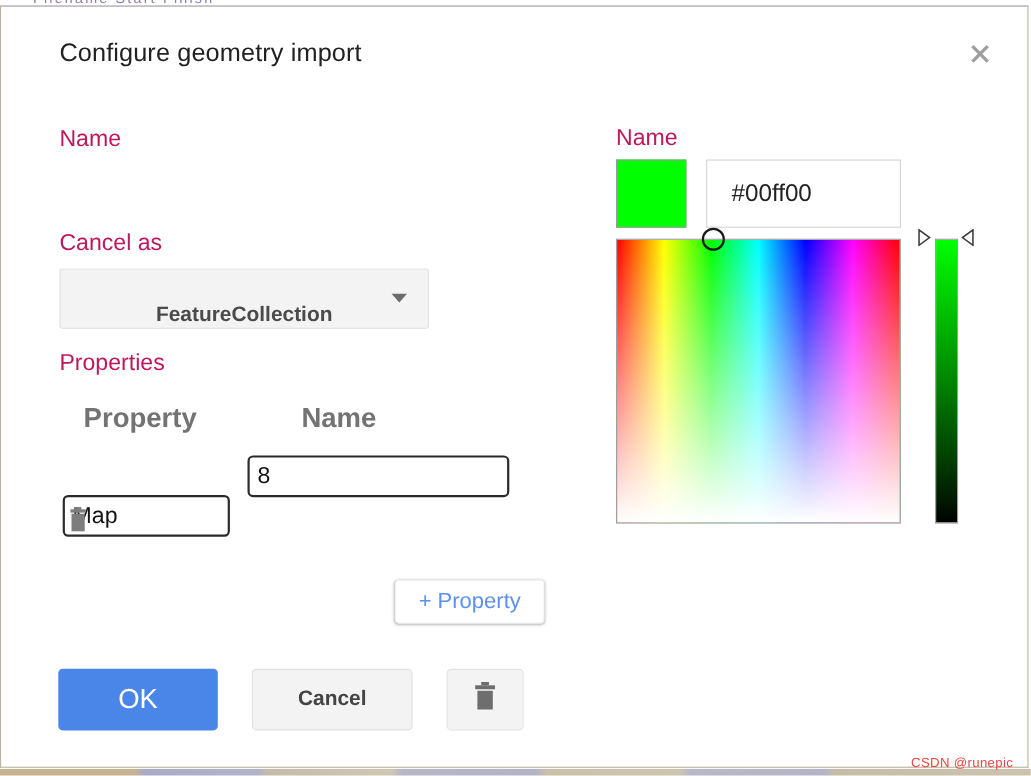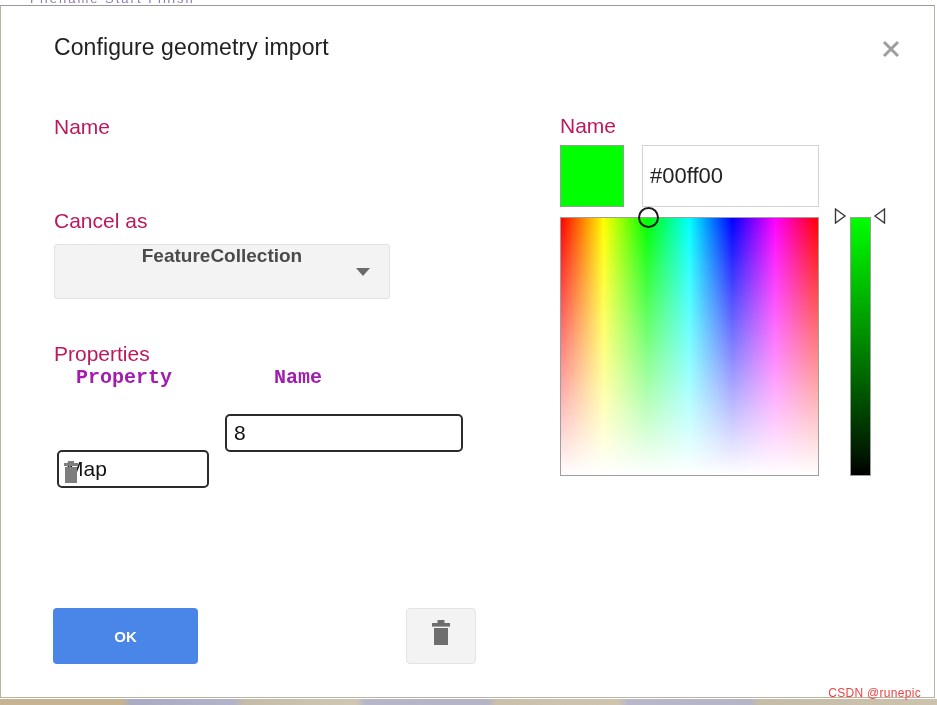--- a/index.html
+++ b/index.html
@@ -76,21 +76,21 @@
   #close-button svg { display: block; }
 
   
   .field-label {
     position: absolute;
     font-size: 21px;
     color: #be185d;
   }
   #label-name      { left: 53px; top: 109px; }
   #label-import-as { left: 53px; top: 203px; }
-  #label-properties{ left: 53px; top: 312px; margin-top: 24px; }
+  #label-properties{ left: 53px; top: 312px; }
   #label-color     { left: 559px; top: 108px; }
 
   #name-input {
     position: absolute;
     left: 53px; top: 140px;
     width: 334px; height: 39px;
     box-sizing: border-box;
     border: 2px solid #4a4a4a;
     border-radius: 3px;
     background: #fff;
@@ -103,42 +103,41 @@
 
   #import-as-select {
     position: absolute;
     left: 53px; top: 238px;
     width: 336px; height: 55px;
     box-sizing: border-box;
     background: #f3f3f3;
     border: 1px solid #e2e2e2;
     border-radius: 3px;
     display: flex;
-    align-items: flex-start;
+    align-items: flex-end;
     justify-content: center;
     cursor: pointer;
   }
   #import-as-value {
     font-size: 19px;
     font-weight: bold;
     color: #4b4b4b;
   }
   #import-as-caret {
     position: absolute;
     right: 18px; top: 50%;
     transform: translateY(-50%);
   }
 
   
   .col-header {
     position: absolute;
-    font-size: 20px;
+    font-size: 25px;
     font-weight: bold;
-    color: #a21caf;
-    font-family: Liberation Mono, monospace;
+    color: #737373;
   }
   #header-property { left: 75px; top: 360px; }
   #header-value    { left: 273px; top: 360px; }
 
   .prop-input {
     position: absolute;
     box-sizing: border-box;
     border: 2px solid #2b2b2b;
     border-radius: 5px;
     background: #fff;
@@ -180,22 +179,22 @@
   #ok-button {
     position: absolute;
     left: 52px; top: 602px;
     width: 145px; height: 56px;
     box-sizing: border-box;
     background: #4a86e8;
     border: none;
     border-radius: 4px;
     color: #ffffff;
     font-family: "Liberation Sans", sans-serif;
-    font-size: 15px;
-    font-weight: bold;
+    font-size: 25px;
+    font-weight: normal;
     cursor: pointer;
     text-align: center;
   }
   #cancel-button {
     position: absolute;
     left: 228px; top: 602px;
     width: 146px; height: 56px;
     box-sizing: border-box;
     background: #f3f3f3;
     border: 1px solid #e0e0e0;
@@ -232,21 +231,21 @@
   #color-hex-input {
     position: absolute;
     left: 641px; top: 139px;
     width: 177px; height: 62px;
     box-sizing: border-box;
     border: 1px solid #d3d3d3;
     background: #fff;
     font-family: "Liberation Sans", sans-serif;
     font-size: 22px;
     color: #222;
-    padding: 0 7px;
+    padding: 0 22px;
     outline: none;
   }
 
   #sv-square {
     position: absolute;
     left: 559px; top: 211px;
     width: 259px; height: 259px;
     box-sizing: border-box;
     border: 1px solid #9e9e9e;
     background:
@@ -331,22 +330,24 @@
   <input class="prop-input" id="prop-value-input" type="text" value="8" style="">
 
   <div id="prop-delete-icon">
     <svg width="24" height="26" viewBox="0 0 24 26" aria-hidden="true">
       <rect x="5" y="2" width="14" height="3" fill="#7d7d7d"></rect>
       <rect x="9" y="0" width="6" height="2.5" fill="#7d7d7d"></rect>
       <rect x="6" y="6" width="12" height="16" fill="#7d7d7d"></rect>
     </svg>
   </div>
 
+  <div id="add-property-button">+ Property</div>
 
   <button id="ok-button">OK</button>
+  <button id="cancel-button">Cancel</button>
   <div id="delete-button">
     <span>
       <svg width="28" height="30" viewBox="0 0 28 30" aria-hidden="true">
         <rect x="5" y="4" width="18" height="3.6" fill="#6e6e6e"></rect>
         <rect x="10.5" y="1" width="7" height="3" fill="#6e6e6e"></rect>
         <rect x="7" y="9" width="14" height="17" fill="#6e6e6e"></rect>
       </svg>
     </span>
   </div>
 

